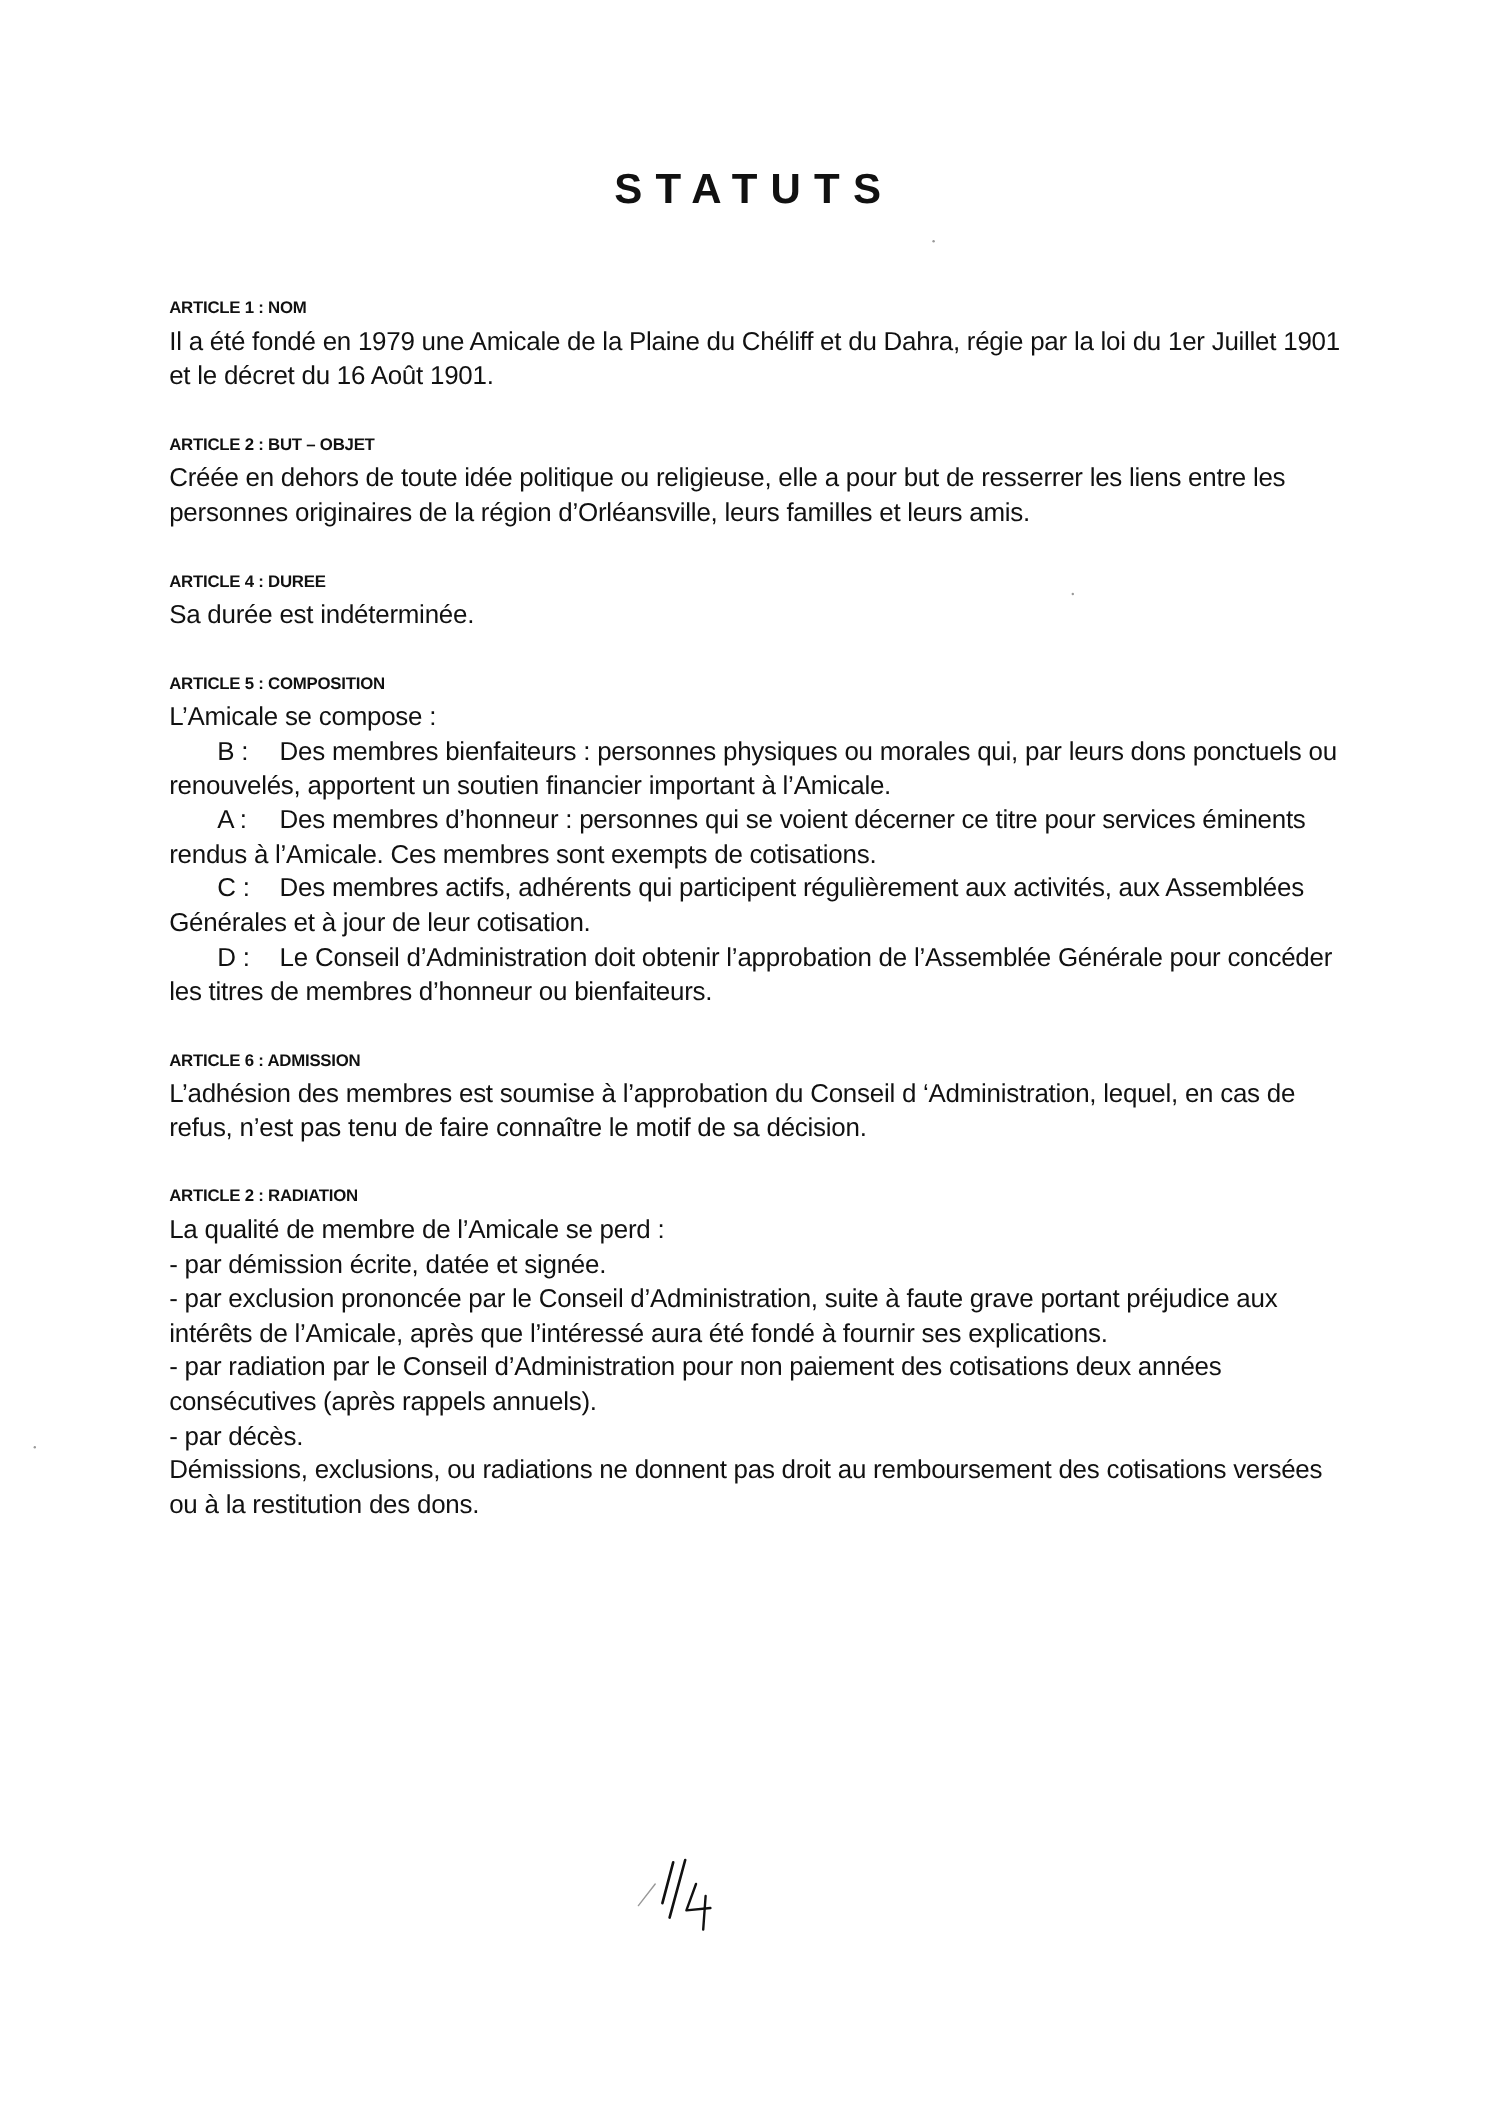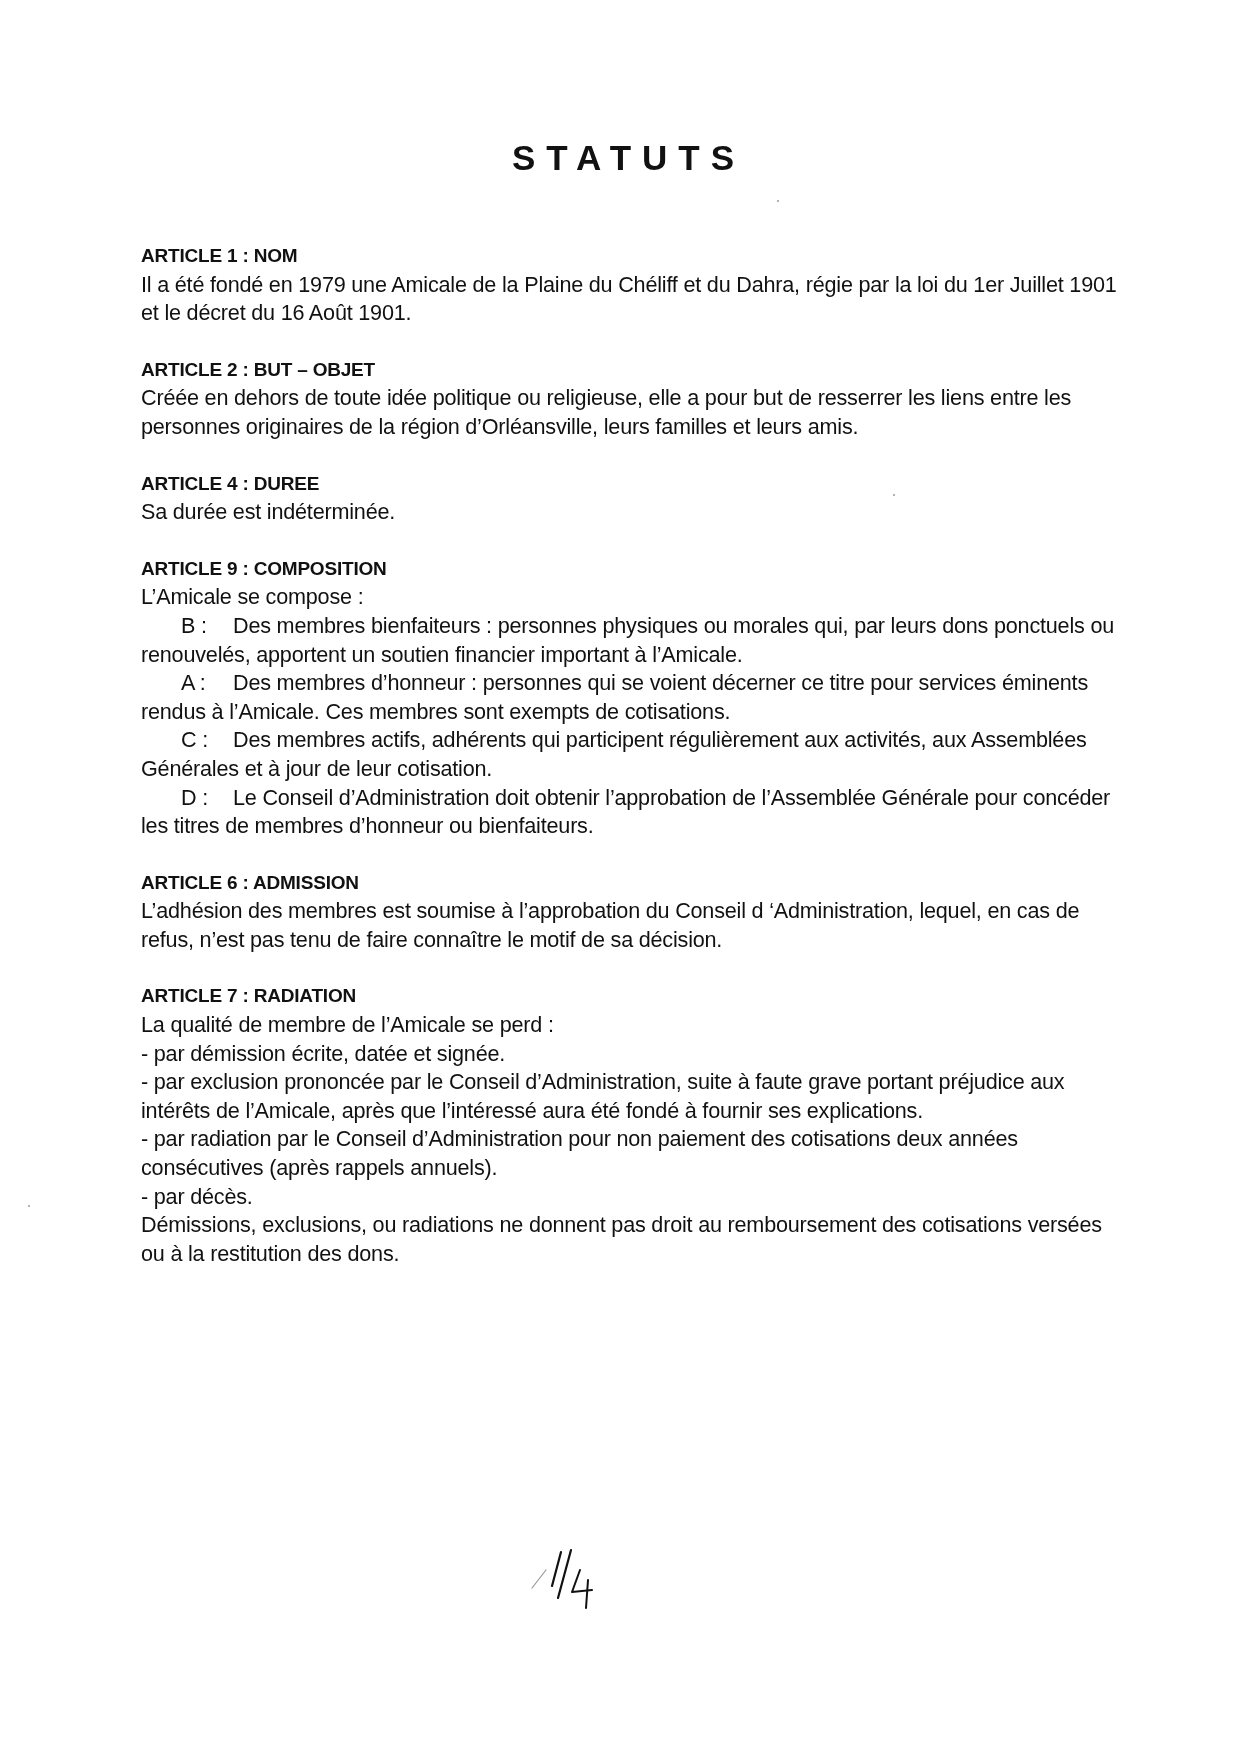--- a/index.html
+++ b/index.html
@@ -4,21 +4,21 @@
 <style>
   html, body { margin: 0; padding: 0; background: #ffffff; }
   body { width: 1246px; height: 1754px; position: relative; overflow: hidden;
          font-family: "Liberation Sans", "DejaVu Sans", sans-serif; color: #111; }
   .page { position: absolute; left: 0; top: 0; width: 1246px; height: 1490px; }
   .title { position: absolute; left: 0; width: 1246px; top: 138px; text-align: center;
            font-weight: bold; font-size: 35px; letter-spacing: 11px; text-indent: 11px; }
   .content { position: absolute; left: 141px; top: 242px; width: 980px;
              font-size: 21.6px; line-height: 28.6px; letter-spacing: -0.2px; }
   .article { margin: 0 0 28px 0; }
-  .article h2 { margin: 0; font-size: 19px; line-height: 28.6px; font-weight: bold; }
+  .article h2 { margin: 0; font-size: 14px; line-height: 28.6px; font-weight: bold; }
   .article p { margin: 0; }
   .item { text-indent: 40px; }
   .item .letter { display: inline-block; width: 52px; text-indent: 0; }
   .article.a6, .article.a7 { }
   .handwritten { position: absolute; left: 528px; top: 1540px; width: 80px; height: 70px; }
   .speck { position: absolute; width: 2px; height: 2px; background: #999; border-radius: 1px; }
 </style>
 </head>
 <body>
 
@@ -37,35 +37,35 @@
       <p>Créée en dehors de toute idée politique ou religieuse, elle a pour but de resserrer les liens entre les personnes originaires de la région d’Orléansville, leurs familles et leurs amis.</p>
     </section>
 
 
     <section class="article">
       <h2>ARTICLE 4 : DUREE</h2>
       <p>Sa durée est indéterminée.</p>
     </section>
 
     <section class="article">
-      <h2>ARTICLE 9 : COMPOSITION</h2>
+      <h2>ARTICLE 5 : COMPOSITION</h2>
       <p>L’Amicale se compose :</p>
       <p class="item"><span class="letter">B :</span><span>Des membres bienfaiteurs : personnes physiques ou morales qui, par leurs dons ponctuels ou renouvelés, apportent un soutien financier important à l’Amicale.</span></p>
       <p class="item"><span class="letter">A :</span><span>Des membres d’honneur : personnes qui se voient décerner ce titre pour services éminents rendus à l’Amicale. Ces membres sont exempts de cotisations.</span></p>
       <p class="item"><span class="letter">C :</span><span>Des membres actifs, adhérents qui participent régulièrement aux activités, aux Assemblées Générales et à jour de leur cotisation.</span></p>
       <p class="item"><span class="letter">D :</span><span>Le Conseil d’Administration doit obtenir l’approbation de l’Assemblée Générale pour concéder les titres de membres d’honneur ou bienfaiteurs.</span></p>
     </section>
 
     <section class="article a6">
       <h2>ARTICLE 6 : ADMISSION</h2>
       <p>L’adhésion des membres est soumise à l’approbation du Conseil d ‘Administration, lequel, en cas de refus, n’est pas tenu de faire connaître le motif de sa décision.</p>
     </section>
 
     <section class="article a7">
-      <h2>ARTICLE 7 : RADIATION</h2>
+      <h2>ARTICLE 2 : RADIATION</h2>
       <p>La qualité de membre de l’Amicale se perd :</p>
       <p>- par démission écrite, datée et signée.</p>
       <p>- par exclusion prononcée par le Conseil d’Administration, suite à faute grave portant préjudice aux intérêts de l’Amicale, après que l’intéressé aura été fondé à fournir ses explications.</p>
       <p>- par radiation par le Conseil d’Administration pour non paiement des cotisations deux années consécutives (après rappels annuels).</p>
       <p>- par décès.</p>
       <p>Démissions, exclusions, ou radiations ne donnent pas droit au remboursement des cotisations versées ou à la restitution des dons.</p>
     </section>
   </div>
 
   <div class="handwritten" title="1/4">

